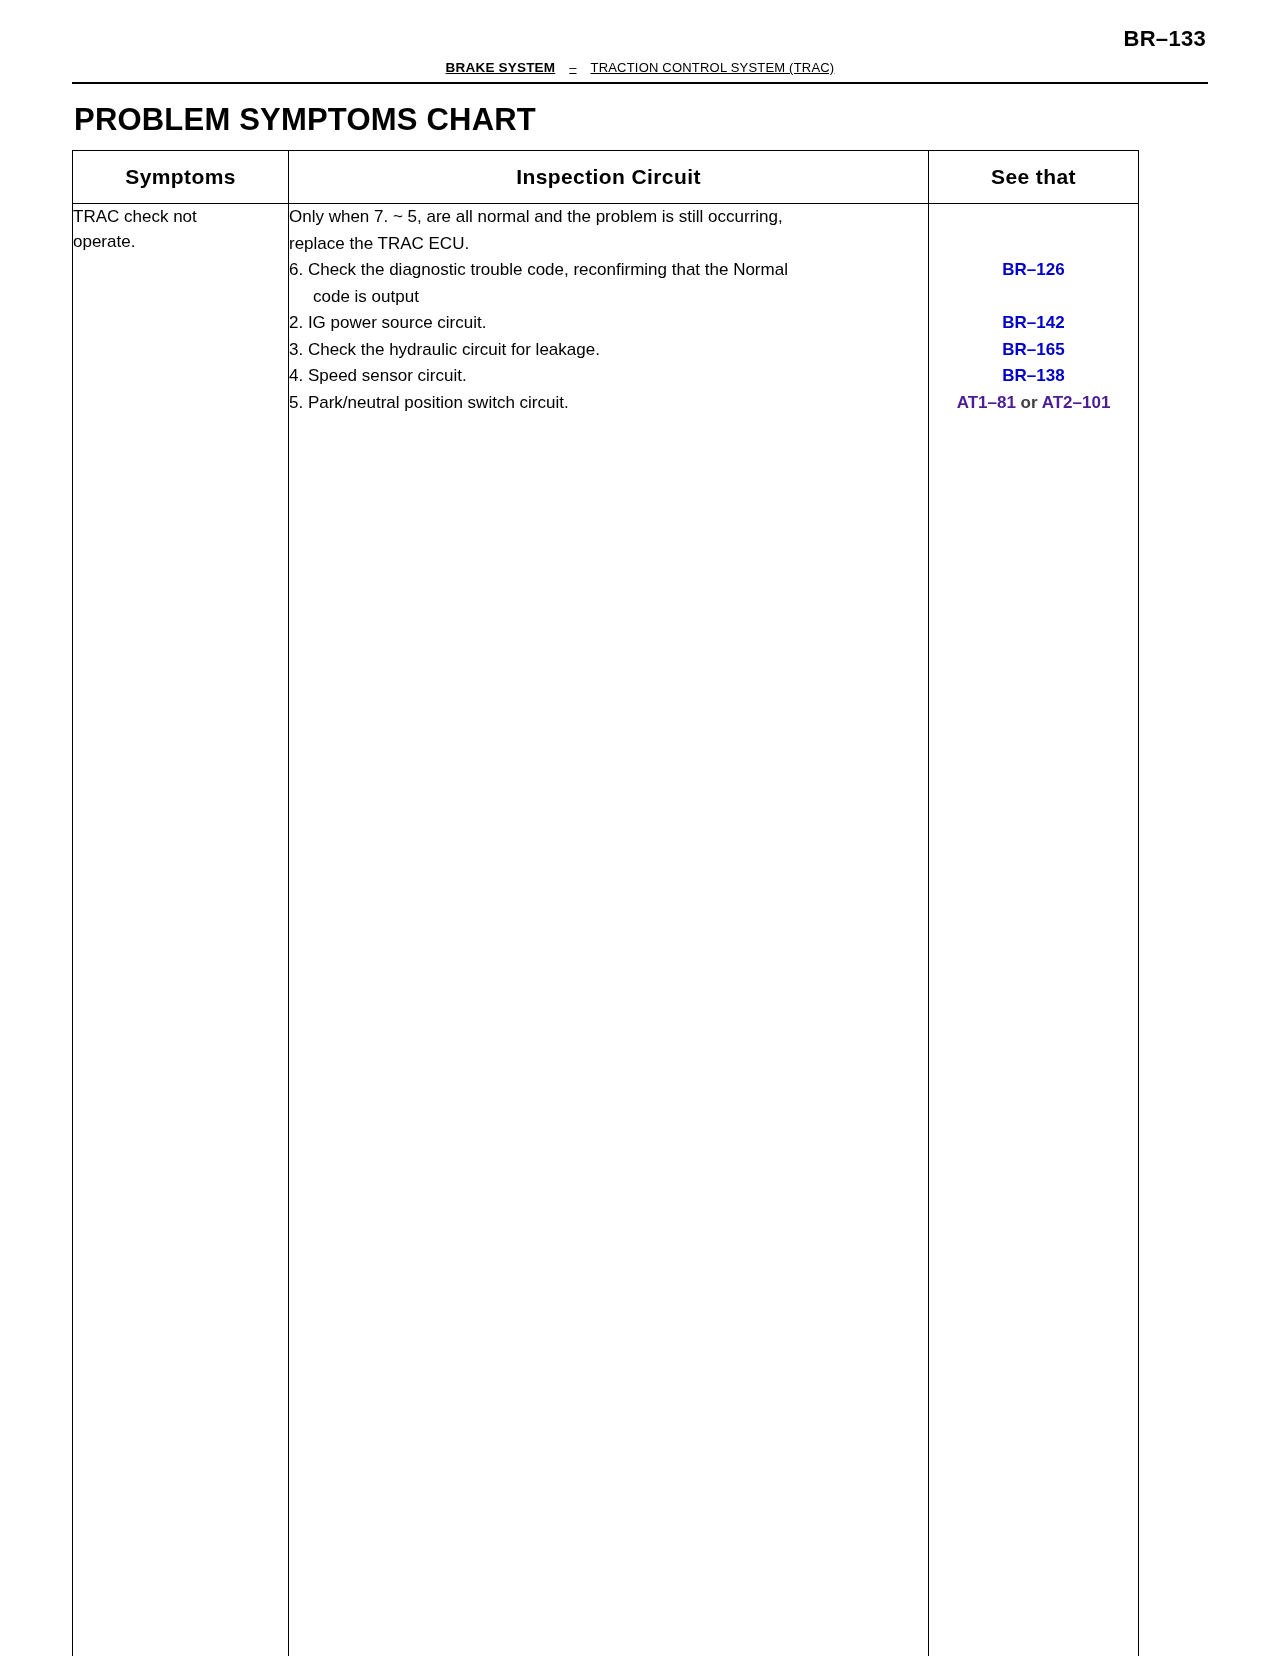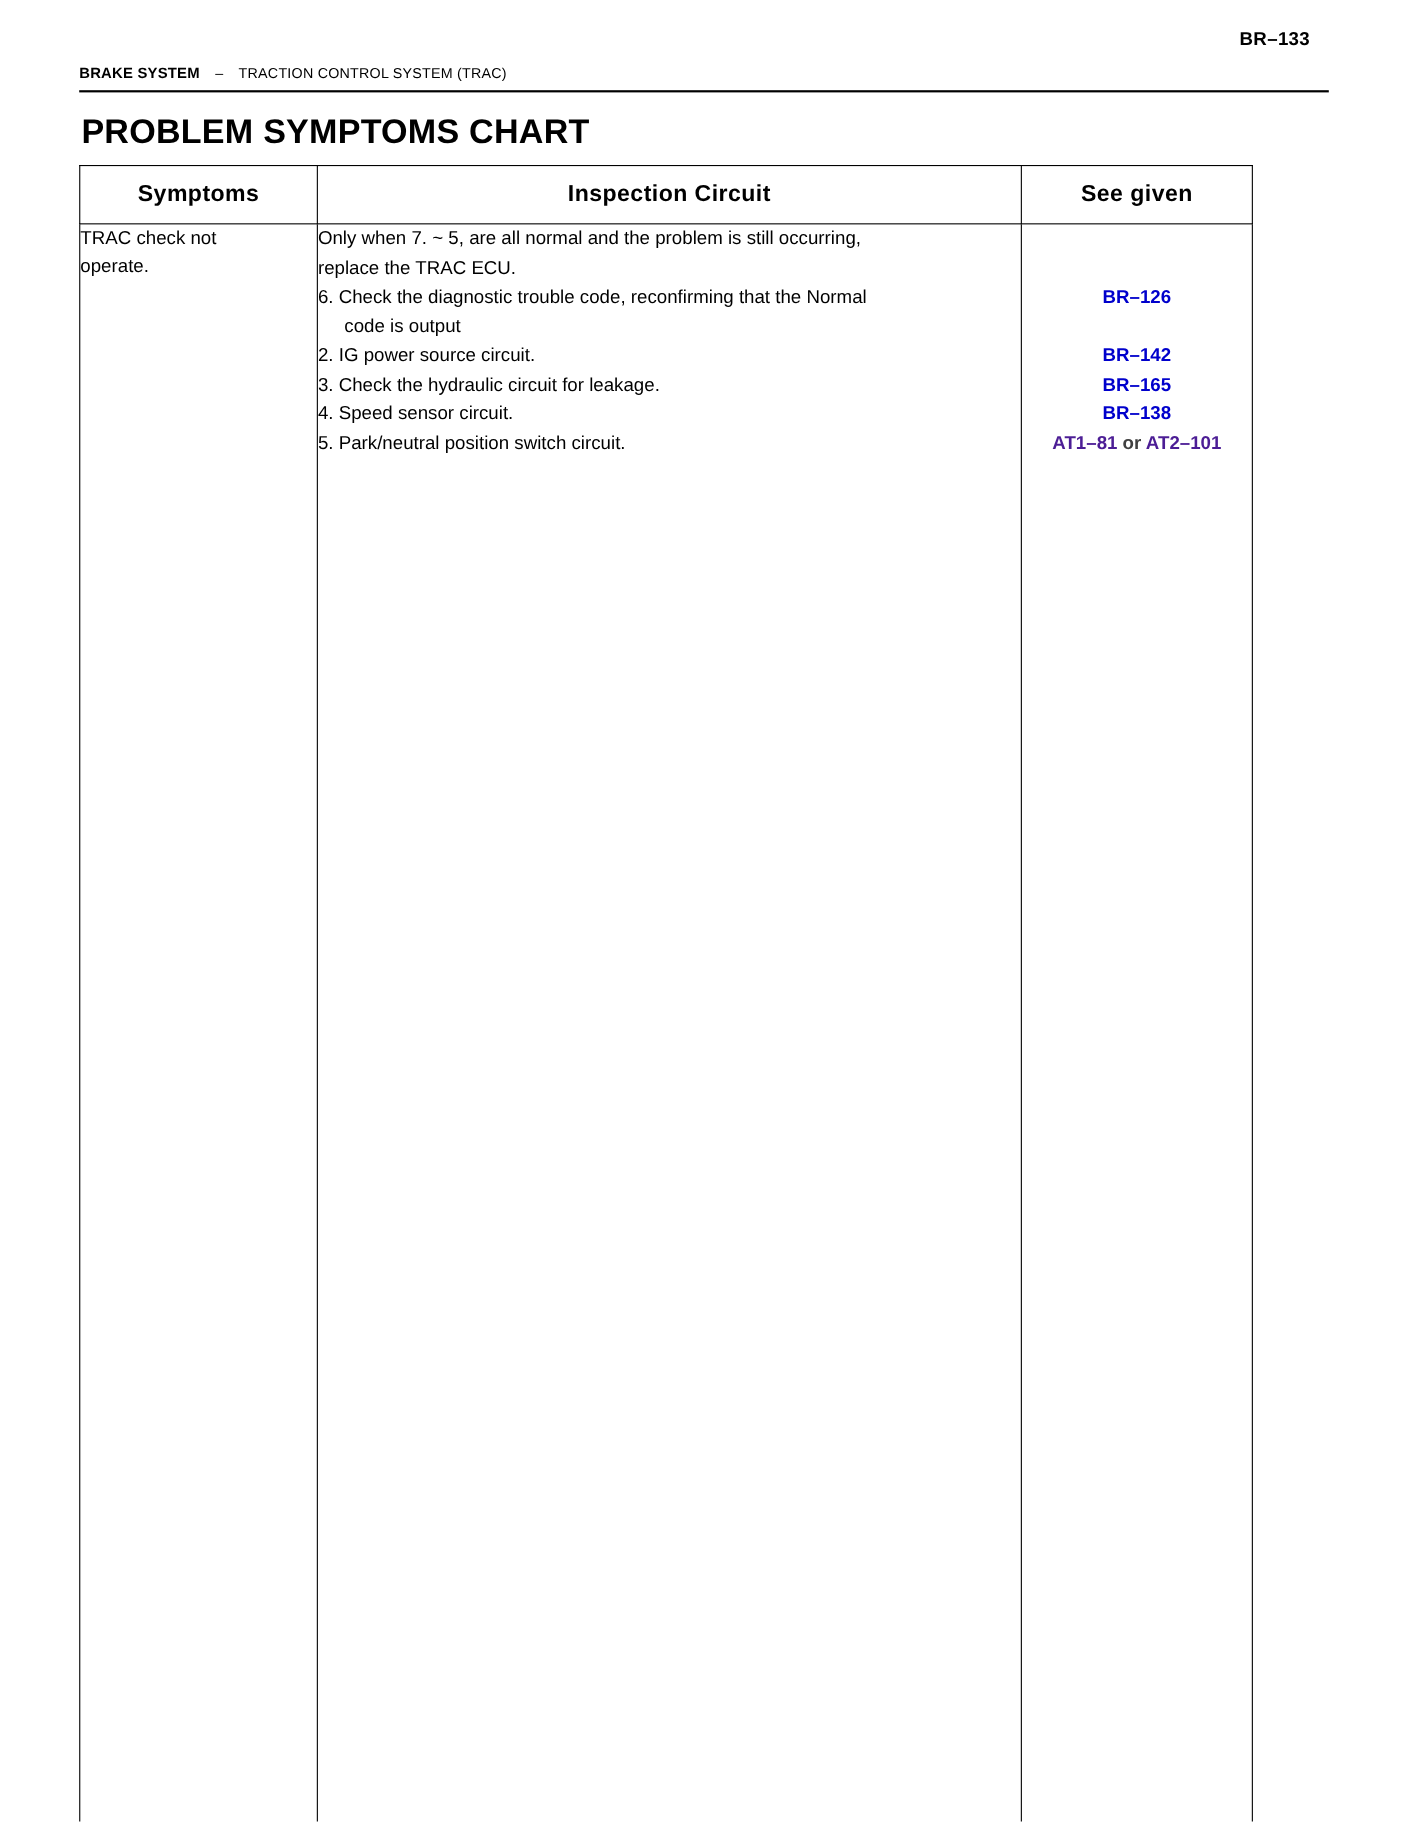--- a/index.html
+++ b/index.html
@@ -23,29 +23,31 @@
   }
 
   
   .header {
     position: relative;
     margin: 0 72px 0 72px;
     padding-top: 26px;
   }
   .page-number {
     position: absolute;
-    right: 17px;
+    right: 2px;
     top: 26px;
-    font-size: 17px;
+    font-size: 22px;
     font-weight: bold;
     letter-spacing: 0.3px;
   }
   .header-center {
+    text-align: center;
     padding-top: 32px;
     white-space: nowrap;
+    text-decoration: underline;
   }
   .header-sys {
     font-size: 13.5px;
     font-weight: bold;
     letter-spacing: 0.2px;
   }
   .header-dash {
     font-size: 13px;
     padding: 0 14px;
   }
@@ -146,21 +148,21 @@
     <table class="chart">
       <colgroup>
         <col class="c-sym">
         <col class="c-insp">
         <col class="c-page">
       </colgroup>
       <thead>
         <tr>
           <th>Symptoms</th>
           <th>Inspection  Circuit</th>
-          <th>See given</th>
+          <th>See that</th>
         </tr>
       </thead>
       <tbody id="table-body">
           <tr>
             <td class="sym">
               <div>TRAC check not</div>
               <div>operate.</div>
             </td>
             <td class="insp">
               <div class="insp-line">Only when 7. ~ 5, are all normal and the problem is still occurring,</div>

